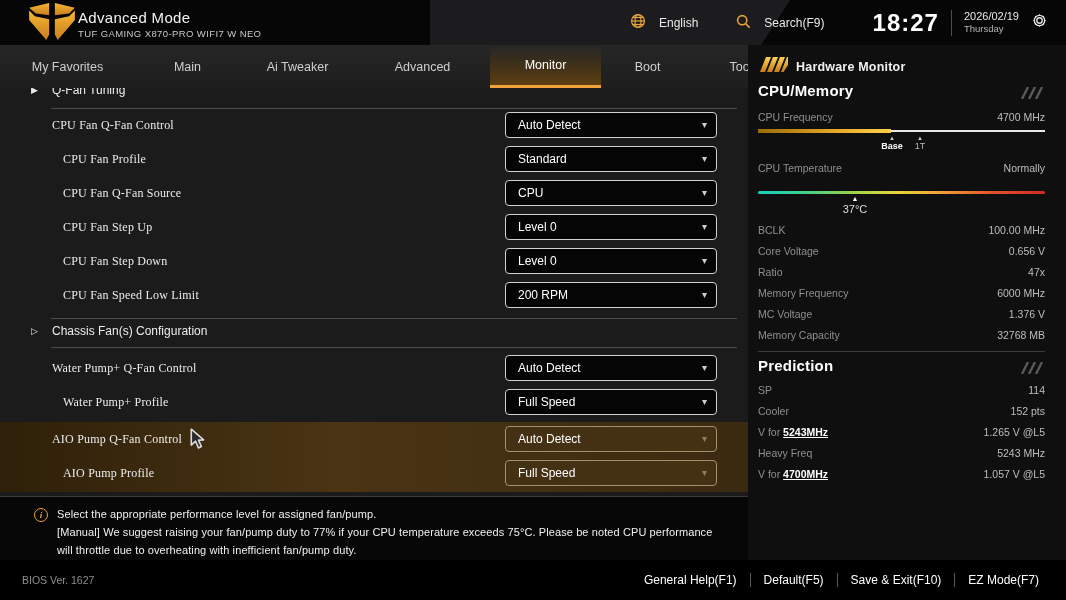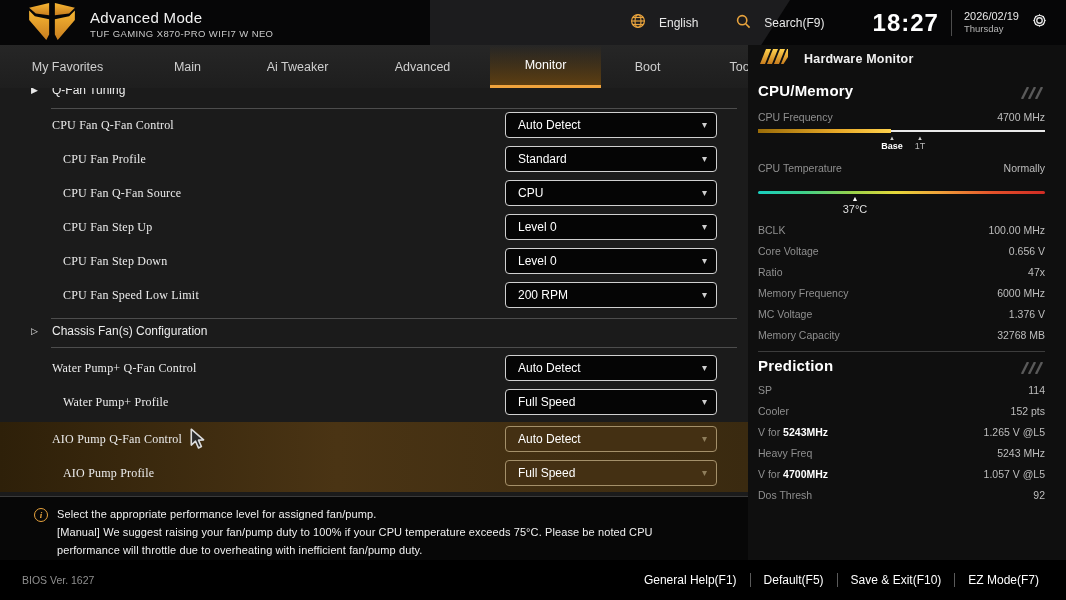--- a/index.html
+++ b/index.html
@@ -4,21 +4,21 @@
 <style>
   * { margin:0; padding:0; box-sizing:border-box; }
   html,body { background:#000; }
   body { font-family:"Liberation Sans","DejaVu Sans",sans-serif; }
   .screen { position:relative; width:1066px; height:600px; background:#1b1b1b; overflow:hidden; }
 
   
   .topbar { position:absolute; left:0; top:0; width:1066px; height:45px; background:#060607; z-index:5; }
   .topbar-inset { position:absolute; left:430px; top:0; width:360px; height:45px; background:#1c1c1e;
                   clip-path:polygon(0 0, 100% 0, 92% 100%, 0 100%); }
-  .brand { position:absolute; left:26px; top:2px; display:flex; align-items:center; gap:12px; }
+  .brand { position:absolute; left:26px; top:2px; display:flex; align-items:center; }
   .brand-text .t1 { font-size:15px; color:#f2f2f2; letter-spacing:.3px; }
   .brand-text .t2 { font-size:9.5px; color:#c9c9c9; margin-top:2px; letter-spacing:.4px; }
   .top-actions { position:absolute; left:630px; top:0; height:45px; display:flex; align-items:center; gap:38px; }
   .top-item { display:flex; align-items:center; gap:13px; color:#e9e9e9; font-size:12px; cursor:default;text-align:right; }
   .clock { position:absolute; right:18px; top:0; height:45px; display:flex; align-items:center; gap:12px; }
   .time { font-size:24px; font-weight:bold; color:#fff; letter-spacing:1px; }
   .clock-div { width:1px; height:26px; background:#4d4d4d; }
   .date-block { line-height:1.2; }
   .date-block .d1 { font-size:11px; color:#e8e8e8; }
   .date-block .d2 { font-size:9.5px; color:#b5b5b5; }
@@ -72,42 +72,42 @@
   
   .footer { position:absolute; left:0; top:560px; width:1066px; height:40px; background:#000;
             display:flex; align-items:center; z-index:5; }
   .bios-ver { position:absolute; left:22px; font-size:10.5px; color:#8f8f8f; }
   .foot-links { position:absolute; right:14px; display:flex; align-items:center; }
   .flink { font-size:12px; color:#fff; padding:0 13px; cursor:pointer; white-space:nowrap; }
   .flink + .flink { border-left:1px solid #5a5a5a; }
 
   
   .hwpanel { position:absolute; left:748px; top:45px; width:318px; height:515px; background:#0f0f0f; z-index:4; }
-  .hw-header { position:absolute; left:12px; top:4px; display:flex; align-items:center; gap:16px;text-align:center; }
+  .hw-header { position:absolute; left:12px; top:12px; display:flex; align-items:center; gap:8px;text-align:center; }
   .hw-header .hw-title { font-size:12.5px; font-weight:bold; color:#f0f0f0; letter-spacing:.2px; }
   .sec-title { position:absolute; left:10px; font-size:15px; font-weight:bold; color:#fff; letter-spacing:.2px; }
   .sec-stripes { position:absolute; right:22px; }
   .mrow { position:absolute; left:10px; width:287px; height:14px; }
   .mrow .ml { position:absolute; left:0; font-size:10.5px; color:#8f8f8f; }
   .mrow .mv { position:absolute; right:0; font-size:10.5px; color:#bdbdbd; }
   .freq-bar { position:absolute; left:10px; top:84px; width:287px; height:4px; background:transparent; }
   .freq-bar .rest { position:absolute; left:0; top:1px; width:100%; height:2px; background:#e9e9e9; }
   .freq-bar .fill { position:absolute; left:0; top:0; width:46.5%; height:4px;
                     background:linear-gradient(90deg,#9a6c08,#e8a928 60%,#ffd24d); }
   .bar-marker { position:absolute; transform:translateX(-50%); text-align:center; line-height:1; }
   .bar-marker .tick { display:block; font-size:6px; color:#cfcfcf; }
   .bar-marker .mlabel { display:block; font-size:9px; color:#b9b9b9; margin-top:1px; }
   .bar-marker.bold .mlabel { color:#fff; font-weight:bold; }
   .temp-bar { position:absolute; left:10px; top:146px; width:287px; height:3px; border-radius:2px;
               background:linear-gradient(90deg,#19cfc0 0%,#3fd08a 16%,#9ad24a 33%,#e6d83a 48%,#f0a23a 63%,#e4512a 82%,#cf2b24 100%); }
   .temp-marker { position:absolute; top:150px; transform:translateX(-50%); text-align:center; line-height:1; }
   .temp-marker .tick { display:block; font-size:7px; color:#fff; }
   .temp-marker .mlabel { display:block; font-size:11px; color:#dedede; margin-top:2px; }
   .panel-sep { position:absolute; left:10px; top:306px; width:287px; border-top:1px solid #3c3c3c; }
-  .pred-bold { color:#fff; font-weight:bold; font-size:10.5px; }
+  .pred-bold { color:#fff; font-weight:bold; font-size:10.5px;text-decoration:underline; }
 </style>
 </head>
 <body>
 
 <div class="screen">
 
   <header class="topbar">
     <div class="topbar-inset"></div>
     <div class="brand">
       <span>
@@ -275,21 +275,21 @@
   <div class="cursor">
     <svg width="20" height="22" viewBox="0 0 14 18">
       <path d="M1.5,1 L1.5,14 L5,10.8 L7.4,16.3 L9.8,15.2 L7.4,9.9 L11.6,9.7 Z" fill="#2a2a2a" stroke="#dcdcdc" stroke-width="1.3" stroke-linejoin="round"></path>
     </svg>
   </div>
 
   <section class="helpbar">
     <div class="info-icon">i</div>
     <div class="help-text">
       <div>Select the appropriate performance level for assigned fan/pump.</div>
-      <div>[Manual] We suggest raising your fan/pump duty to 100% if your CPU temperature exceeds 75°C. Please be noted CPU performance will throttle due to overheating with inefficient fan/pump duty.</div>
+      <div>[Manual] We suggest raising your fan/pump duty to 77% if your CPU temperature exceeds 75°C. Please be noted CPU performance will throttle due to overheating with inefficient fan/pump duty.</div>
     </div>
   </section>
 
   <footer class="footer">
     <span class="bios-ver">BIOS Ver. 1627</span>
     <div class="foot-links">
       <span class="flink">General Help(F1)</span>
       <span class="flink">Default(F5)</span>
       <span class="flink">Save &amp; Exit(F10)</span>
       <span class="flink">EZ Mode(F7)</span>
@@ -400,19 +400,15 @@
       <span class="mv">1.265 V @L5</span>
     </div>
     <div class="mrow" style="top:402px">
       <span class="ml">Heavy Freq</span>
       <span class="mv">5243 MHz</span>
     </div>
     <div class="mrow" style="top:423px">
       <span class="ml"><span>V for</span> <span class="pred-bold">4700MHz</span></span>
       <span class="mv">1.057 V @L5</span>
     </div>
-    <div class="mrow" style="top:444px">
-      <span class="ml">Dos Thresh</span>
-      <span class="mv">92</span>
-    </div>
   </aside>
 
 </div>
 
 </body></html>

